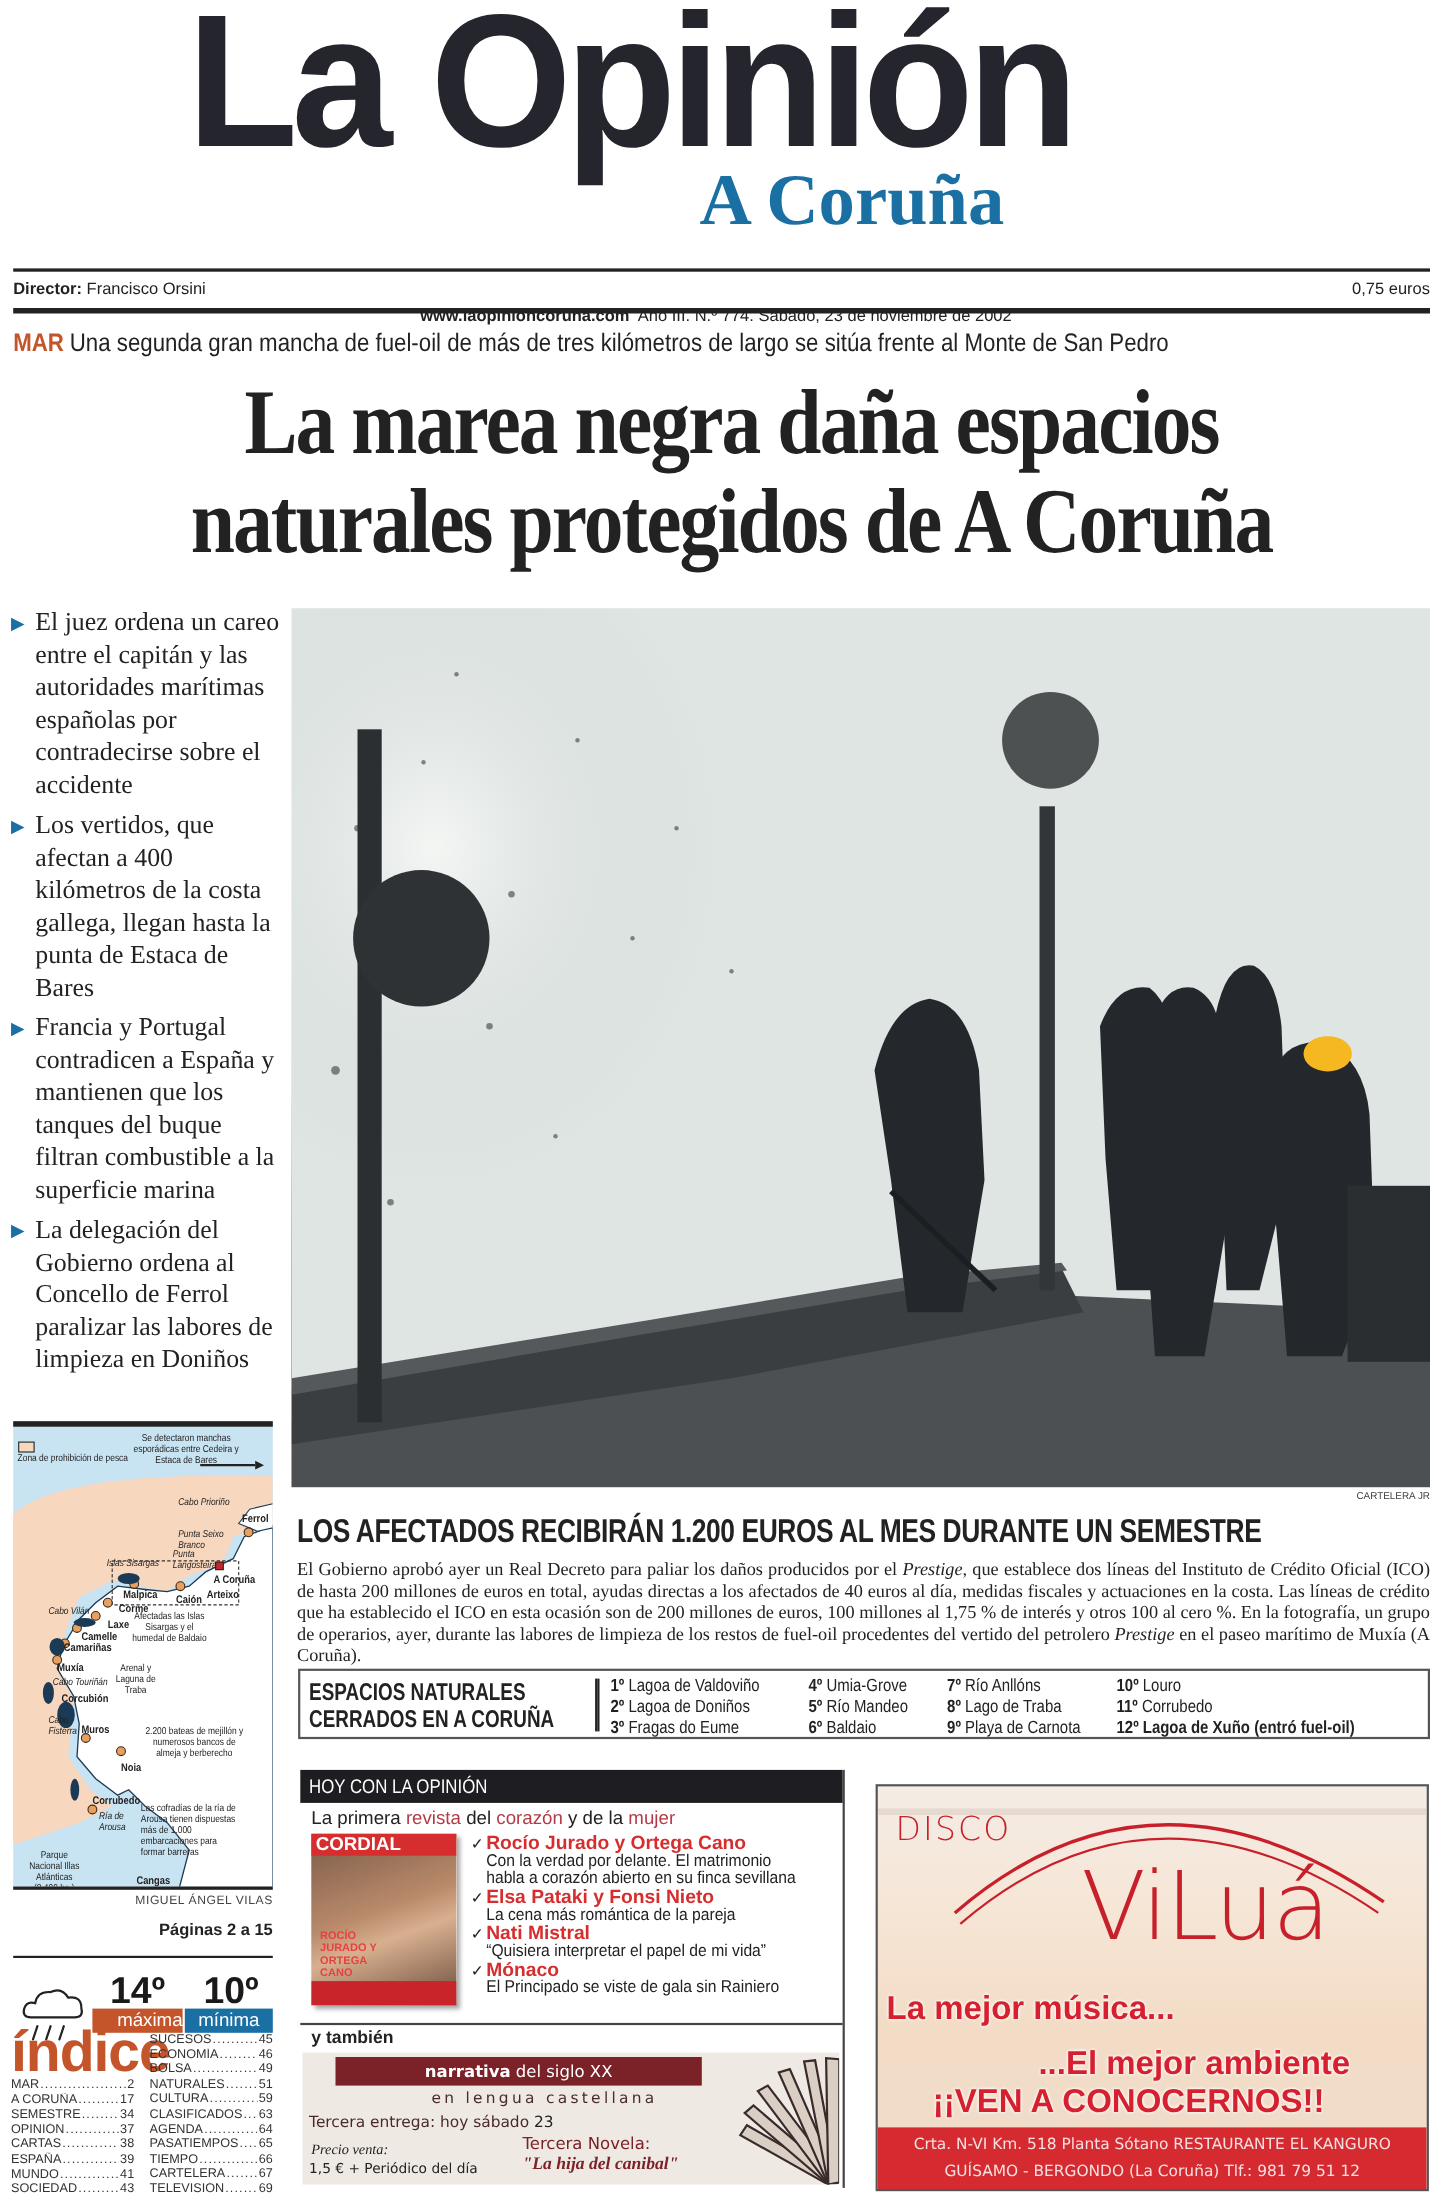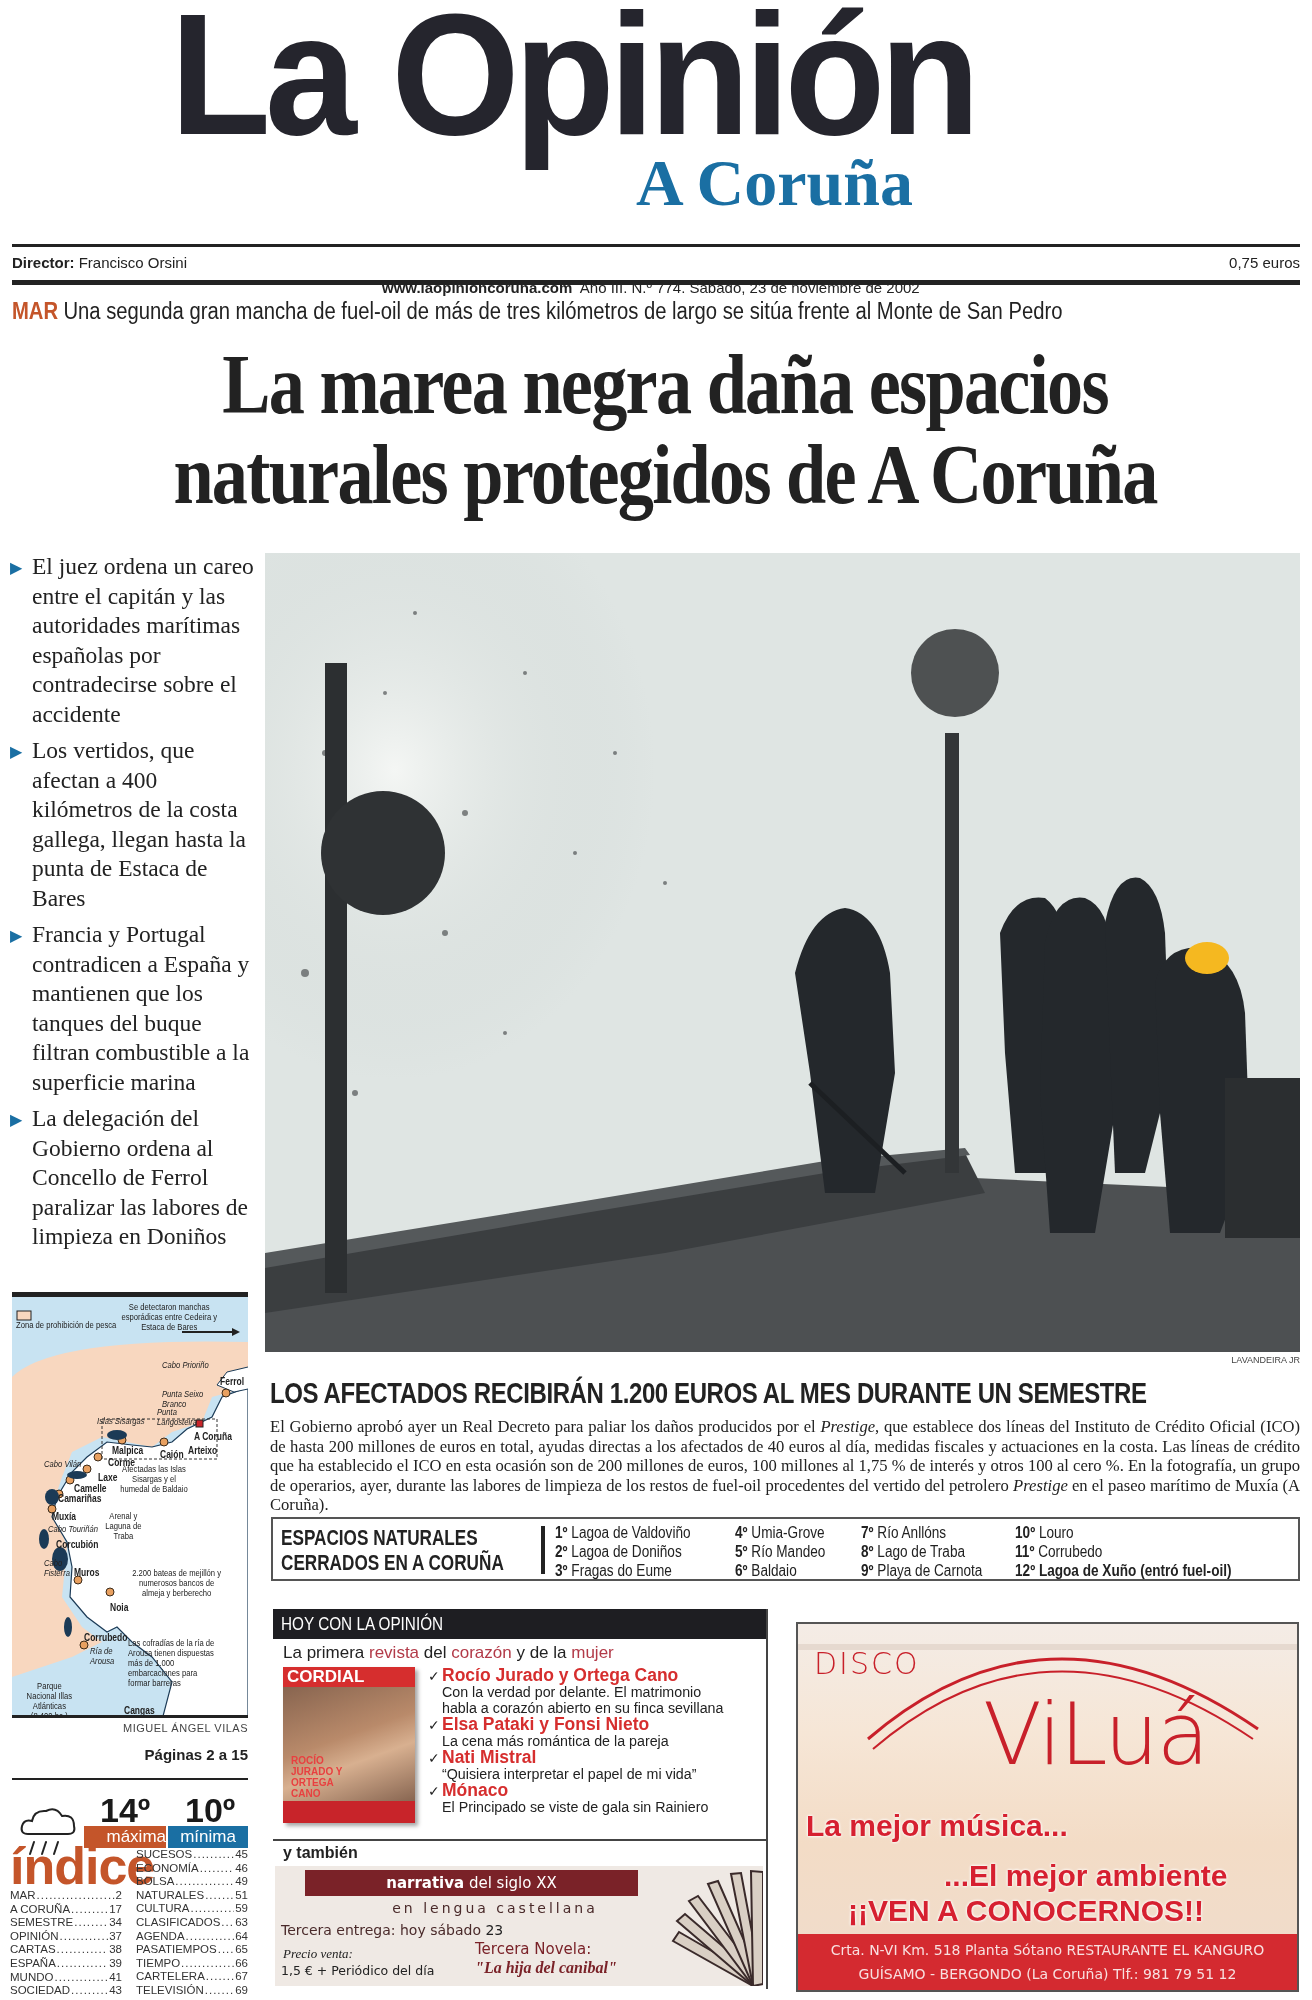--- a/index.html
+++ b/index.html
@@ -351,21 +351,21 @@
       <path d="M735,380 Q750,340 780,345 Q800,360 800,400 L810,520 L790,620 L750,620 L740,500 Z"></path>
       <path d="M780,390 Q790,340 820,345 Q845,355 845,400 L850,560 L830,680 L785,680 L775,540 Z"></path>
       <path d="M840,370 Q850,320 875,325 Q895,335 900,380 L905,520 L880,620 L850,620 L845,500 Z"></path>
       <path d="M890,430 Q900,390 940,395 Q975,410 980,460 L985,600 L955,680 L905,680 L895,560 Z"></path>
     </g>
     <ellipse cx="942" cy="405" rx="22" ry="16" fill="#f5b820"></ellipse>
     <line x1="545" y1="530" x2="640" y2="620" stroke="#1c1f22" stroke-width="5"></line>
     <rect x="960" y="525" width="75" height="160" fill="#2b2e30"></rect>
   </svg>
 </div>
-<div class="abs photo-credit">LAVANDEIRA JR</div>
+<div class="abs photo-credit">CARTELERA JR</div>
 
 <div class="abs story-head">LOS AFECTADOS RECIBIRÁN 1.200 EUROS AL MES DURANTE UN SEMESTRE</div>
 <div class="abs story-body"><span>El Gobierno aprobó ayer un Real Decreto para paliar los daños producidos por el </span><i>Prestige</i><span>, que establece dos líneas del Instituto de Crédito Oficial (ICO) de hasta 200 millones de euros en total, ayudas directas a los afectados de 40 euros al día, medidas fiscales y actuaciones en la costa. Las líneas de crédito que ha establecido el ICO en esta ocasión son de 200 millones de euros, 100 millones al 1,75 % de interés y otros 100 al cero %. En la fotografía, un grupo de operarios, ayer, durante las labores de limpieza de los restos de fuel-oil procedentes del vertido del petrolero </span><i>Prestige</i><span> en el paseo marítimo de Muxía (A Coruña).</span></div>
 
 <div class="abs espacios">
   <div class="esp-title">
     <div>ESPACIOS NATURALES</div>
     <div>CERRADOS EN A CORUÑA</div>
   </div>
   <div class="esp-divider"></div>

